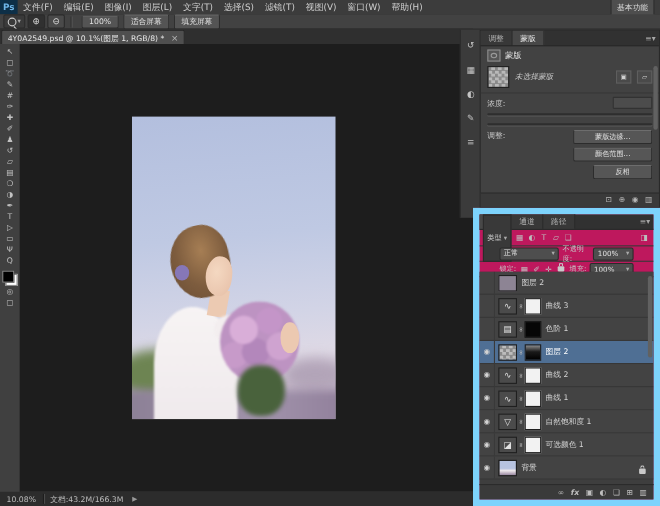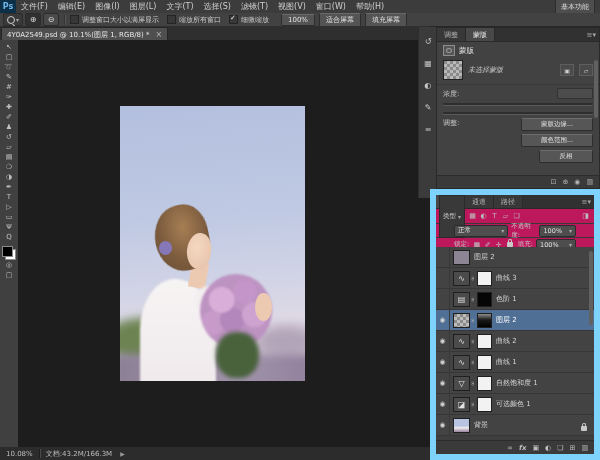--- a/index.html
+++ b/index.html
@@ -137,34 +137,20 @@
   </div>
 
   <div class="optionsbar">
     <span class="tool-thumb">
       <span class="mag"></span>
       <span class="caret">▾</span>
     </span>
     <span class="opt-btn pressed">⊕</span>
     <span class="opt-btn">⊖</span>
     <span class="sep"></span>
-    <span id="opt-checks" style="display:flex;align-items:center">
-        <span class="chk-wrap">
-          <span class="chk"></span>
-          <span class="chk-label">调整窗口大小以满屏显示</span>
-        </span>
-        <span class="chk-wrap">
-          <span class="chk"></span>
-          <span class="chk-label">缩放所有窗口</span>
-        </span>
-        <span class="chk-wrap">
-          <span class="chk checked"></span>
-          <span class="chk-label">细微缩放</span>
-        </span>
-      </span>
     <span id="opt-buttons" style="display:flex;align-items:center">
         <span class="obtn">100%</span>
         <span class="obtn">适合屏幕</span>
         <span class="obtn">填充屏幕</span>
       </span>
   </div>
 
   <div class="tabbar">
     <div class="doc-tab">
       <span>4Y0A2549.psd @ 10.1%(图层 1, RGB/8) *</span>

